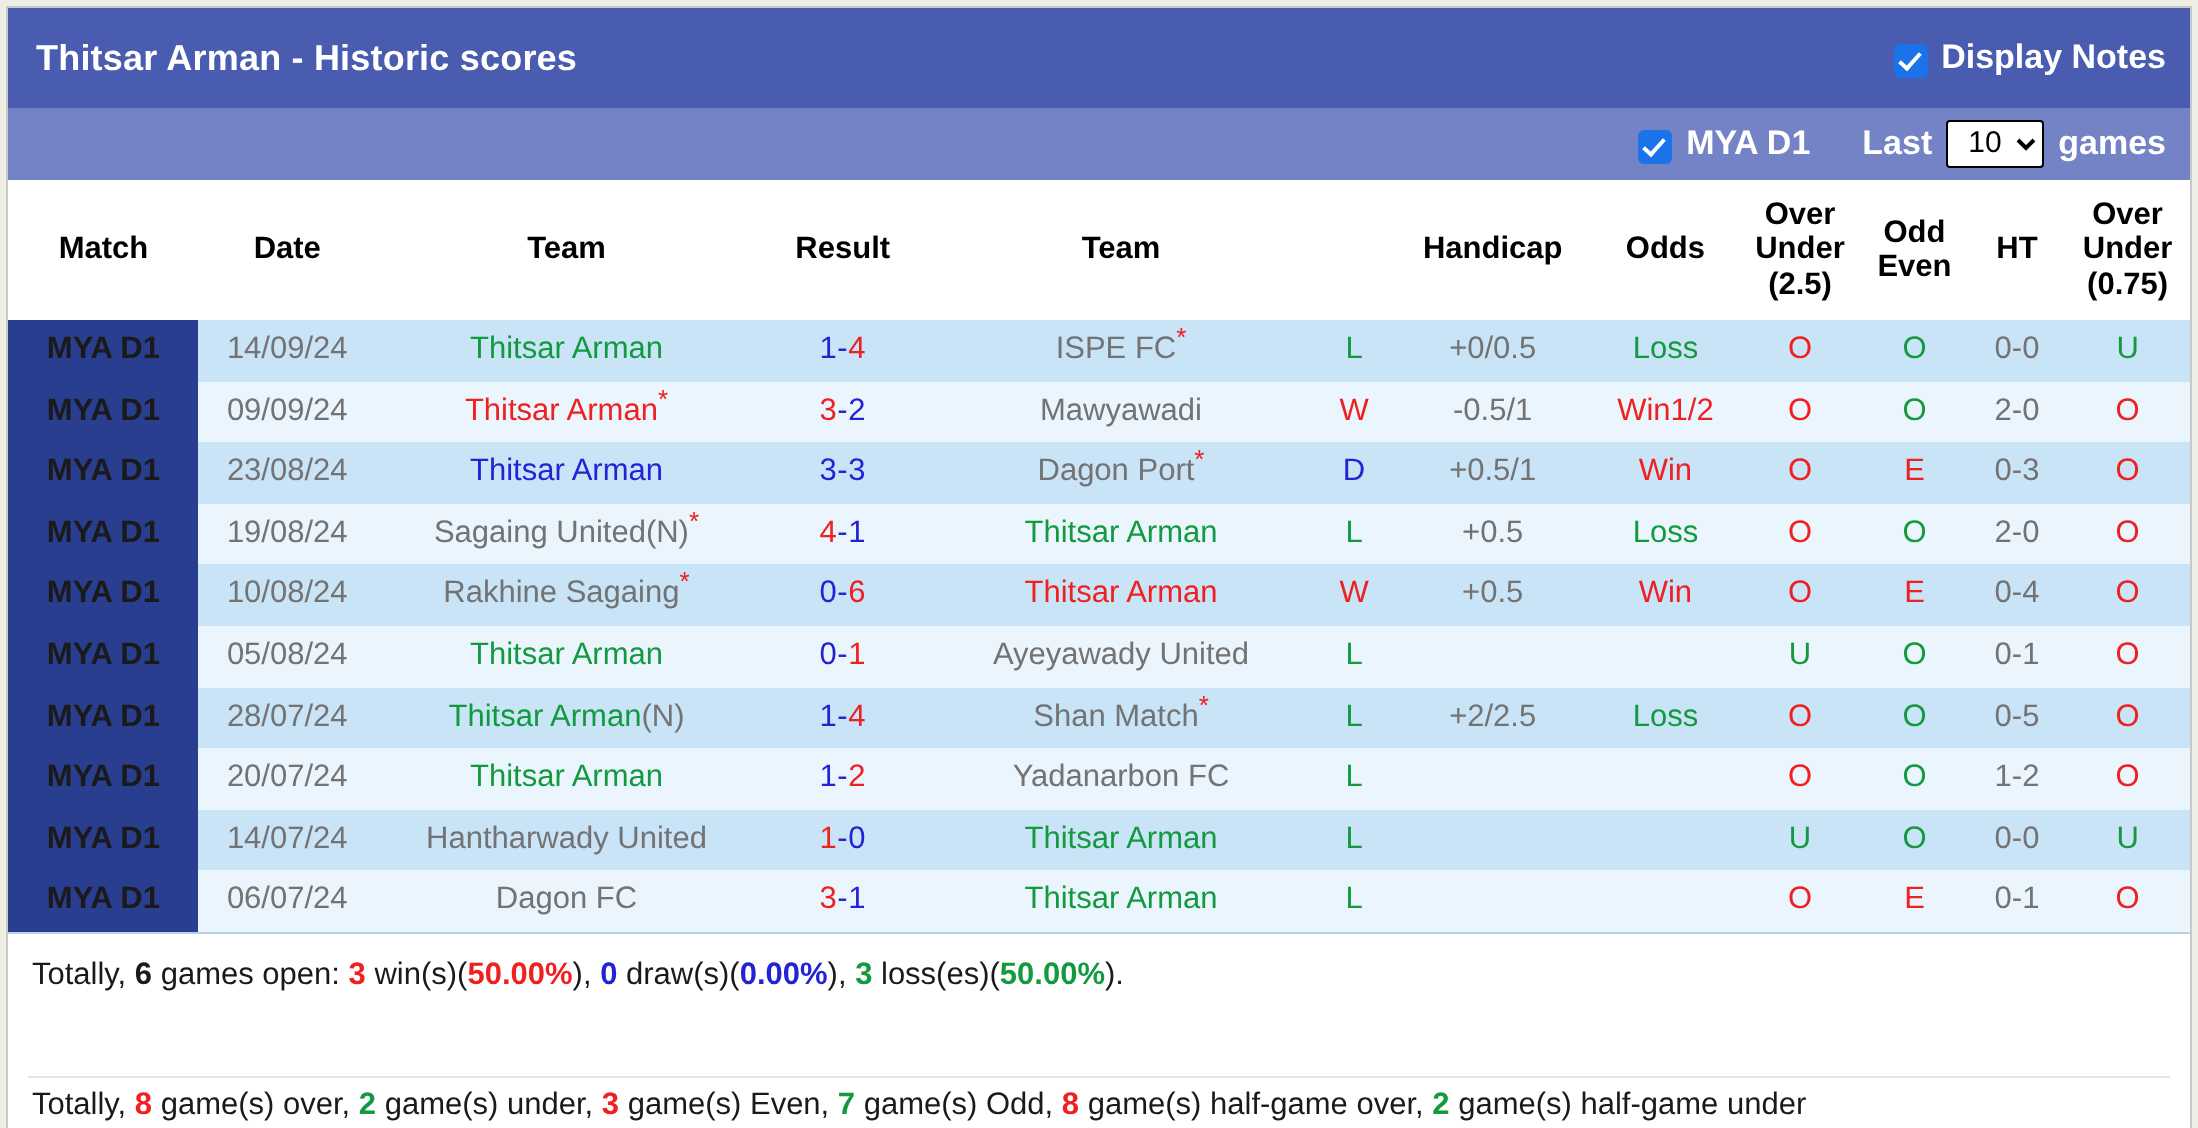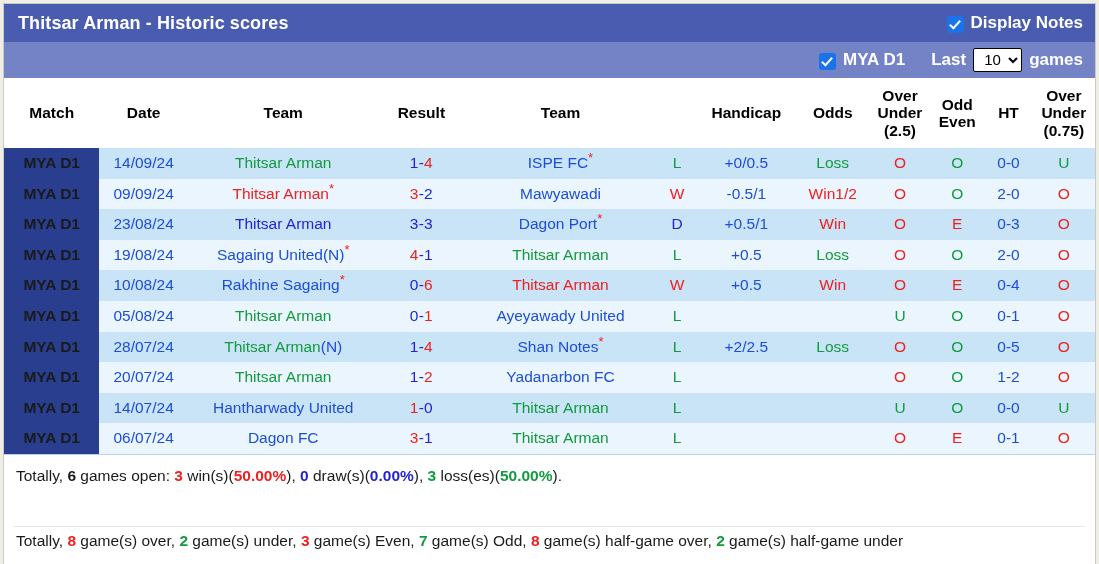--- a/index.html
+++ b/index.html
@@ -14,21 +14,21 @@
     position:relative;
     width:1093px;
     margin:3px auto 0 auto;
     background:#ffffff;
     border:1px solid #c9c9c9;
     box-sizing:border-box;
   }
 
   
   .titlebar{
-    height:38px;
+    height:50px;
     background:#4a5cb0;
     display:flex;align-items:center;justify-content:space-between;
     padding:0 12px 0 14px;
     box-sizing:border-box;
   }
   .titlebar .title{
     color:#ffffff;font-weight:bold;font-size:18px;letter-spacing:.1px;
     white-space:nowrap;
   }
   .optionbar{
@@ -93,21 +93,21 @@
     text-align:center;
   }
   td.team{font-size:16px;}
   td.result{font-size:16px;letter-spacing:.3px;}
   td.wdl{font-size:16px;font-weight:normal;}
 
   
   .c-green{color:#139a3f;}
   .c-red{color:#ef2020;}
   .c-blue{color:#2323d6;}
-  .c-black{color:#1d4ed8;}
+  .c-black{color:#737373;}
   .star{color:#ef2020;font-size:13px;vertical-align:super;line-height:0;}
 
   
   col.c-match{width:95px;}
   col.c-date{width:88px;}
   col.c-team1{width:190px;}
   col.c-res{width:85px;}
   col.c-team2{width:192px;}
   col.c-wdl{width:40px;}
   col.c-hcp{width:98px;}
@@ -286,21 +286,21 @@
           <td><span class="c-green">U</span></td>
           <td><span class="c-green">O</span></td>
           <td><span class="c-black">0-1</span></td>
           <td><span class="c-red">O</span></td>
         </tr>
         <tr class="odd">
           <td class="league">MYA D1</td>
           <td><span class="c-black">28/07/24</span></td>
           <td class="team"><span class="c-green">Thitsar Arman</span><span class="c-black">(N)</span></td>
           <td class="result"><span class="c-blue">1</span><span class="c-blue">-</span><span class="c-red">4</span></td>
-          <td class="team"><span class="c-black">Shan Notes</span><span class="star">*</span></td>
+          <td class="team"><span class="c-black">Shan Match</span><span class="star">*</span></td>
           <td class="wdl"><span class="c-green">L</span></td>
           <td><span class="c-black">+2/2.5</span></td>
           <td><span class="c-green">Loss</span></td>
           <td><span class="c-red">O</span></td>
           <td><span class="c-green">O</span></td>
           <td><span class="c-black">0-5</span></td>
           <td><span class="c-red">O</span></td>
         </tr>
         <tr class="even">
           <td class="league">MYA D1</td>

